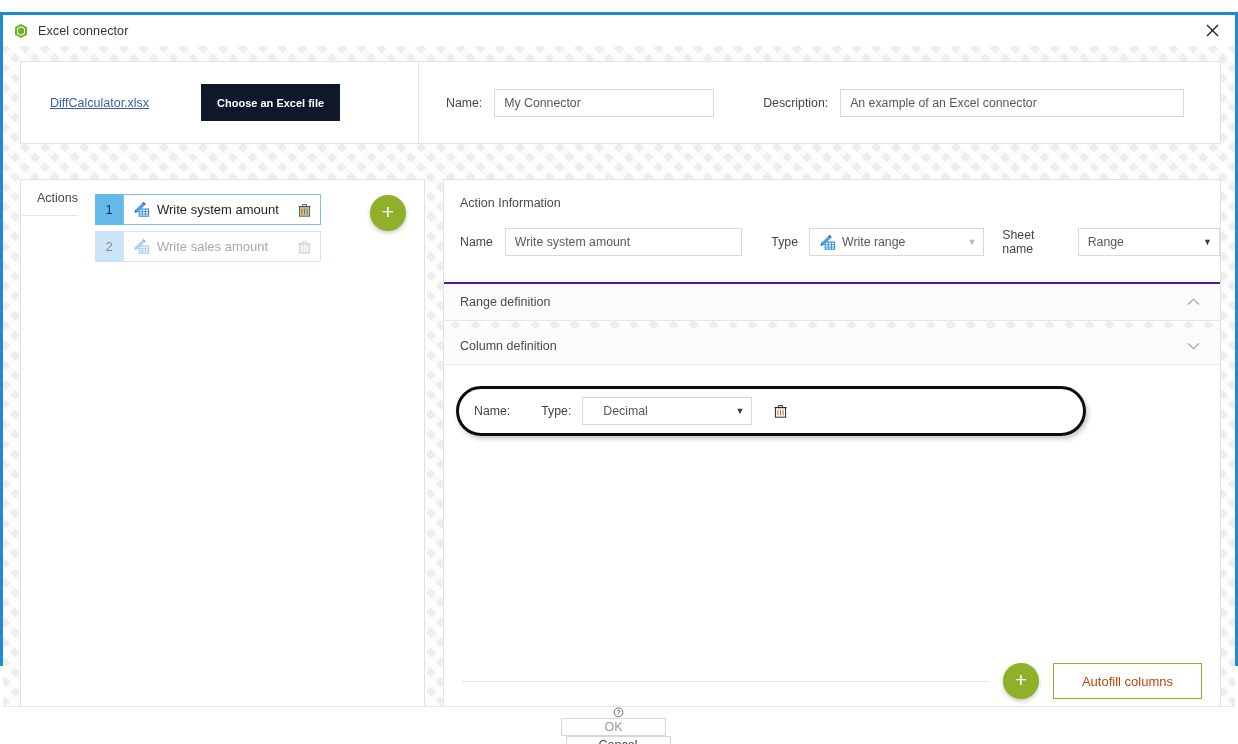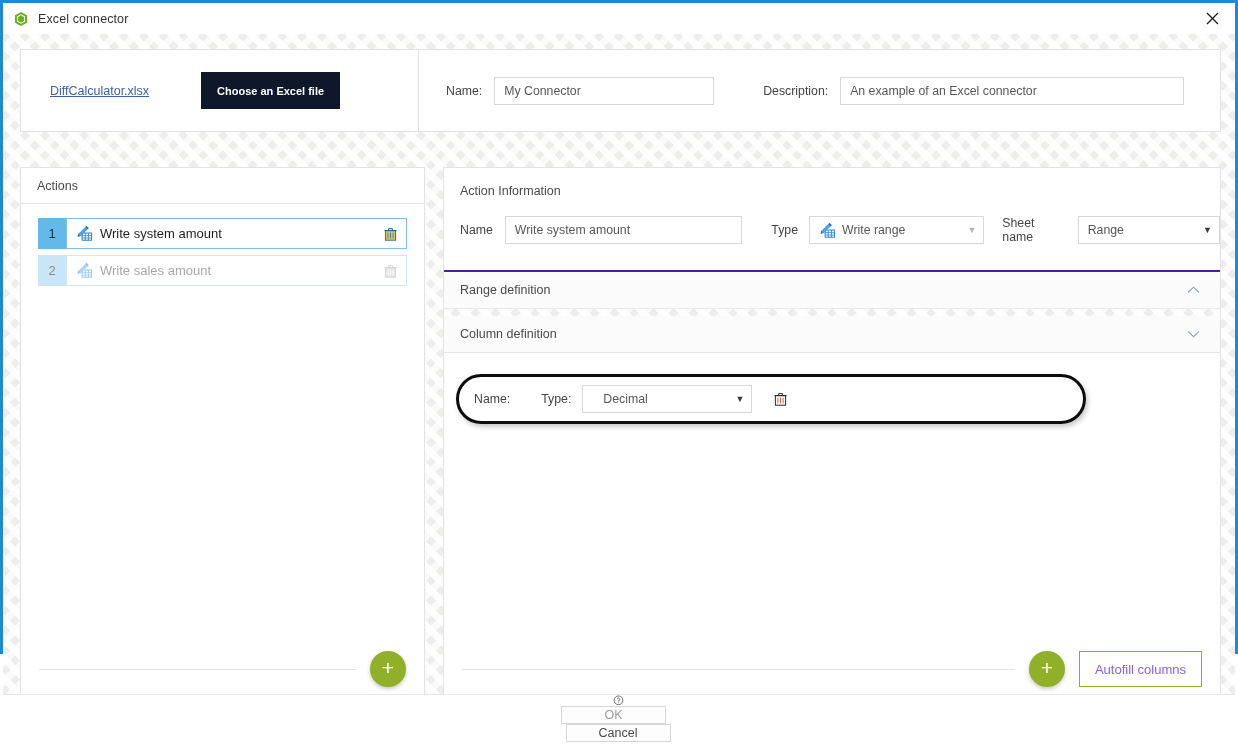--- a/index.html
+++ b/index.html
@@ -12,20 +12,21 @@
     background: #ffffff;
   }
 
   
   #window {
     position: relative;
     width: 1238px;
     height: 654px;
     border: 3px solid #1e8ad6;
     background: #ffffff;
+    margin-top: 12px;
   }
 
   #titlebar {
     position: relative;
     height: 31px;
     background: #ffffff;
     display: flex;
     align-items: center;
     padding-left: 10px;
   }
@@ -135,21 +136,21 @@
   #name-input { width: 220px; margin-left: 12px; }
   #desc-label { margin-left: 49px; }
   #desc-input { width: 344px; margin-left: 12px; }
 
   
   #actions-panel {
     position: absolute;
     left: 17px; top: 133px;
     width: 405px; height: 536px;
     display: flex;
-    flex-direction: column;
+    flex-direction: row;
   }
 
   #actions-header {
     height: 36px;
     border-bottom: 1px solid #e7e7e7;
     display: flex;
     align-items: center;
     padding-left: 16px;
     font-size: 12.5px;
     color: #4a4a4a;
@@ -360,23 +361,23 @@
     padding: 0 18px;
     height: 66px;
     flex: 0 0 auto;
   }
 
   #autofill-btn {
     margin-left: 14px;
     height: 36px;
     background: #ffffff;
     border: 1px solid #8fb028;
-    color: #8b5cf6;
+    color: #c2410c;
     font-size: 13px;
-    padding: 0 15px;
+    padding: 0 28px;
     cursor: pointer;
     font-family: "Liberation Sans", sans-serif;
     white-space: nowrap;
   }
 
   
   #footer {
     position: absolute;
     left: 0; bottom: 0;
     width: 100%;

